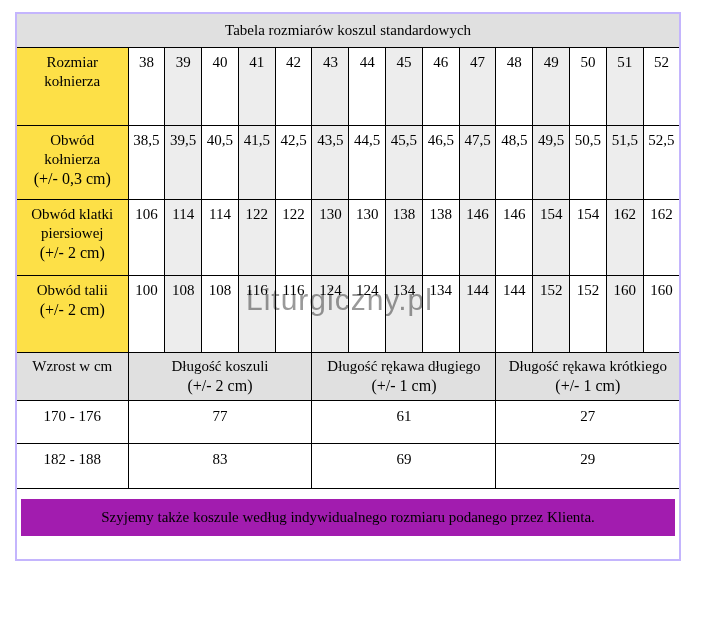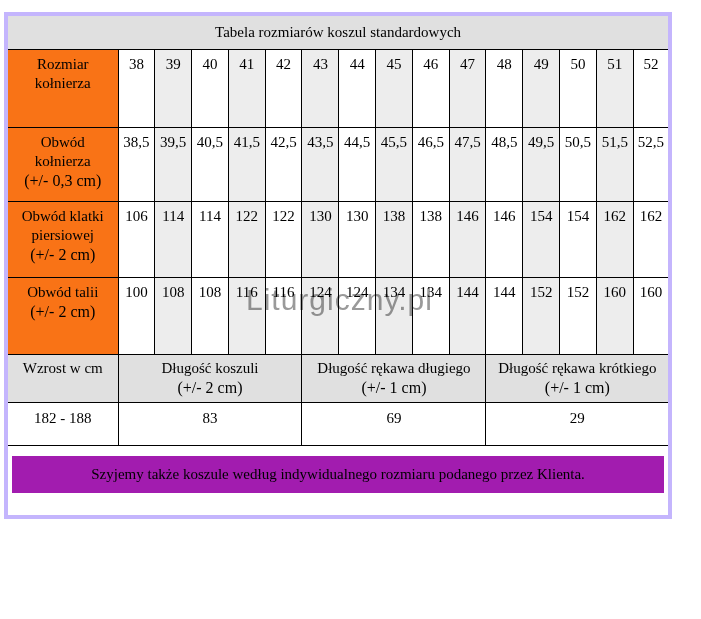--- a/index.html
+++ b/index.html
@@ -1,39 +1,39 @@
 <!DOCTYPE html>
 <html><head>
 <meta charset="utf-8">
 <style>
   html,body{margin:0;padding:0;background:#fff;}
   .canvas{
     position:relative;width:701px;height:619px;background:#ffffff;
     font-family:"Liberation Serif",serif;color:#000;overflow:hidden;
   }
   table.sizes{
-    position:absolute;left:4px;top:12px;width:664px;
+    position:absolute;left:15px;top:12px;width:664px;
     border-collapse:collapse;table-layout:fixed;
-    border:4px solid #c4b5fd;
+    border:2px solid #c4b5fd;
   }
   td{
     border:1px solid #000;text-align:center;vertical-align:top;
     font-size:15px;line-height:1.25;padding:0;overflow:hidden;
   }
   .title-cell{background:#e0e0e0;vertical-align:middle;height:33px;}
   tr.collar-row{height:78px;}
   #size-rows tr:nth-child(1){height:74px;}
   #size-rows tr:nth-child(2){height:76px;margin-top:8px;}
   #size-rows tr:nth-child(3){height:77px;}
   tr.sec-hdr{height:48px;}
   #len-rows tr:nth-child(1){height:43px;}
   #len-rows tr:nth-child(2){height:45px;}
   #len-rows tr:nth-child(3){height:39px;}
   tr.footer-row{height:71px;}
-  .rowhead{background:#f97316;padding:5px 4px 0 4px;}
+  .rowhead{background:#fde047;padding:5px 4px 0 4px;}
   .note{font-size:16px;line-height:1.2;}
   .num{padding-top:5px;}
   .alt{background:#ededed;}
   tr.sec-hdr td{background:#e0e0e0;padding-top:4px;}
   .len-cell{padding-top:6px;}
   tr.shaded td{background:#ededed;}
   .footer-cell{padding:0;vertical-align:top;}
   .footer-box{
     margin:10px 4px 8px 4px;height:37px;background:#a21caf;
     display:flex;align-items:center;justify-content:center;font-size:15px;
@@ -168,20 +168,26 @@
         </td>
         <td colspan="5">
           <div>Długość rękawa krótkiego</div>
           <div class="note">(+/- 1 cm)</div>
         </td>
       </tr>
     </tbody>
 
     <tbody id="len-rows">
         <tr>
+          <td class="len-cell">170 - 176</td>
+          <td class="len-cell" colspan="5">77</td>
+          <td class="len-cell" colspan="5">61</td>
+          <td class="len-cell" colspan="5">27</td>
+        </tr>
+        <tr>
           <td class="len-cell">182 - 188</td>
           <td class="len-cell" colspan="5">83</td>
           <td class="len-cell" colspan="5">69</td>
           <td class="len-cell" colspan="5">29</td>
         </tr>
       </tbody>
 
     <tbody>
 
       <tr class="footer-row">

